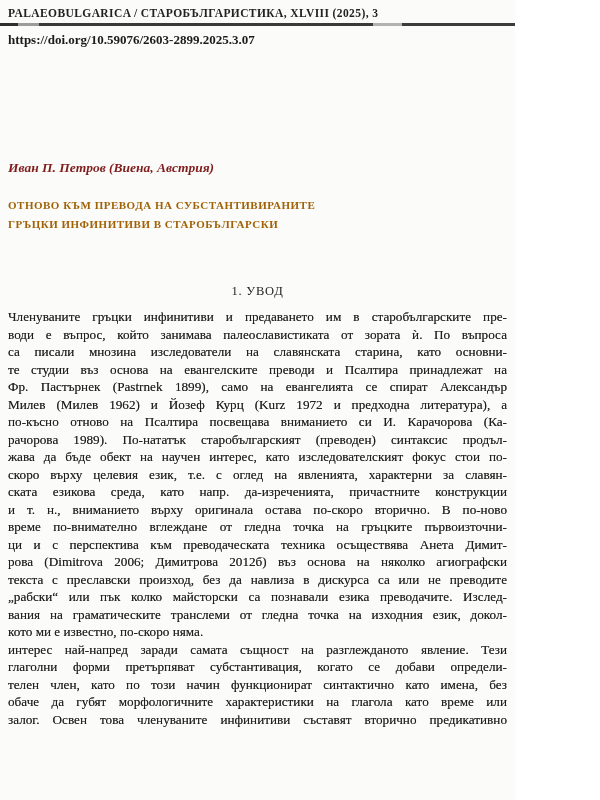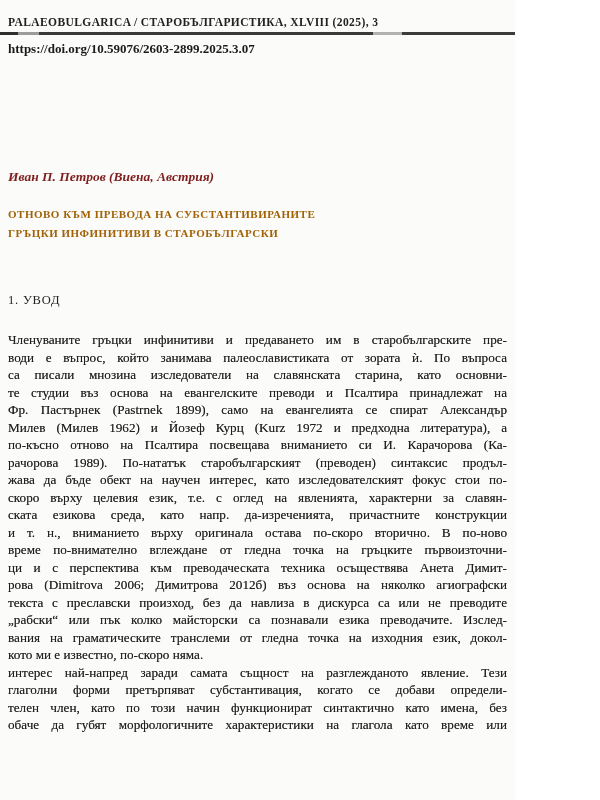--- a/index.html
+++ b/index.html
@@ -4,21 +4,21 @@
 <style>
   html,body{margin:0;padding:0;}
   .page{
     position:relative;
     width:515px;height:800px;
     background:#fbfbf9;
     overflow:hidden;
     font-family:"Liberation Serif","DejaVu Serif",serif;
     color:#1e1e1e;
     box-sizing:border-box;
-    padding:16px 8px 0 8px;
+    padding:7px 8px 0 8px;
   }
   .journal-header{
     font-size:11.5px;
     font-weight:bold;
     letter-spacing:0.4px;
     color:#222;
     white-space:nowrap;
   }
   .rule{
     height:3px;
@@ -48,23 +48,24 @@
     font-weight:bold;
     letter-spacing:0.5px;
     line-height:19px;
     color:#a16207;
   }
   .section-heading{
     margin-top:50px;
     font-size:12.5px;
     letter-spacing:0.8px;
     color:#222;
+    text-align:center;
   }
   .body-text{
-    margin-top:23px;
+    margin-top:9px;
     font-size:13.2px;
     line-height:17.5px;
     color:#202020;
     text-shadow:0 0 0.3px rgba(20,20,20,0.55);
   }
   .line{
     text-align:justify;
     text-align-last:justify;
   }
   .line.last{
@@ -118,17 +119,18 @@
       <div class="line">ци и с перспектива към преводаческата техника осъществява Анета Димит-</div>
       <div class="line">рова (Dimitrova 2006; Димитрова 2012б) въз основа на няколко агиографски</div>
       <div class="line">текста с преславски произход, без да навлиза в дискурса са или не преводите</div>
       <div class="line">„рабски“ или пък колко майсторски са познавали езика преводачите. Изслед-</div>
       <div class="line">вания на граматическите транслеми от гледна точка на изходния език, докол-</div>
       <div class="line last">кото ми е известно, по-скоро няма.</div>
       <div class="line">интерес най-напред заради самата същност на разглежданото явление. Тези</div>
       <div class="line">глаголни форми претърпяват субстантивация, когато се добави определи-</div>
       <div class="line">телен член, като по този начин функционират синтактично като имена, без</div>
       <div class="line">обаче да губят морфологичните характеристики на глагола като време или</div>
+      <div class="line">залог. Освен това членуваните инфинитиви съставят вторично предикативно</div>
     </div>
 
   <div class="page-number">117</div>
 
 </div>
 
 </body></html>

